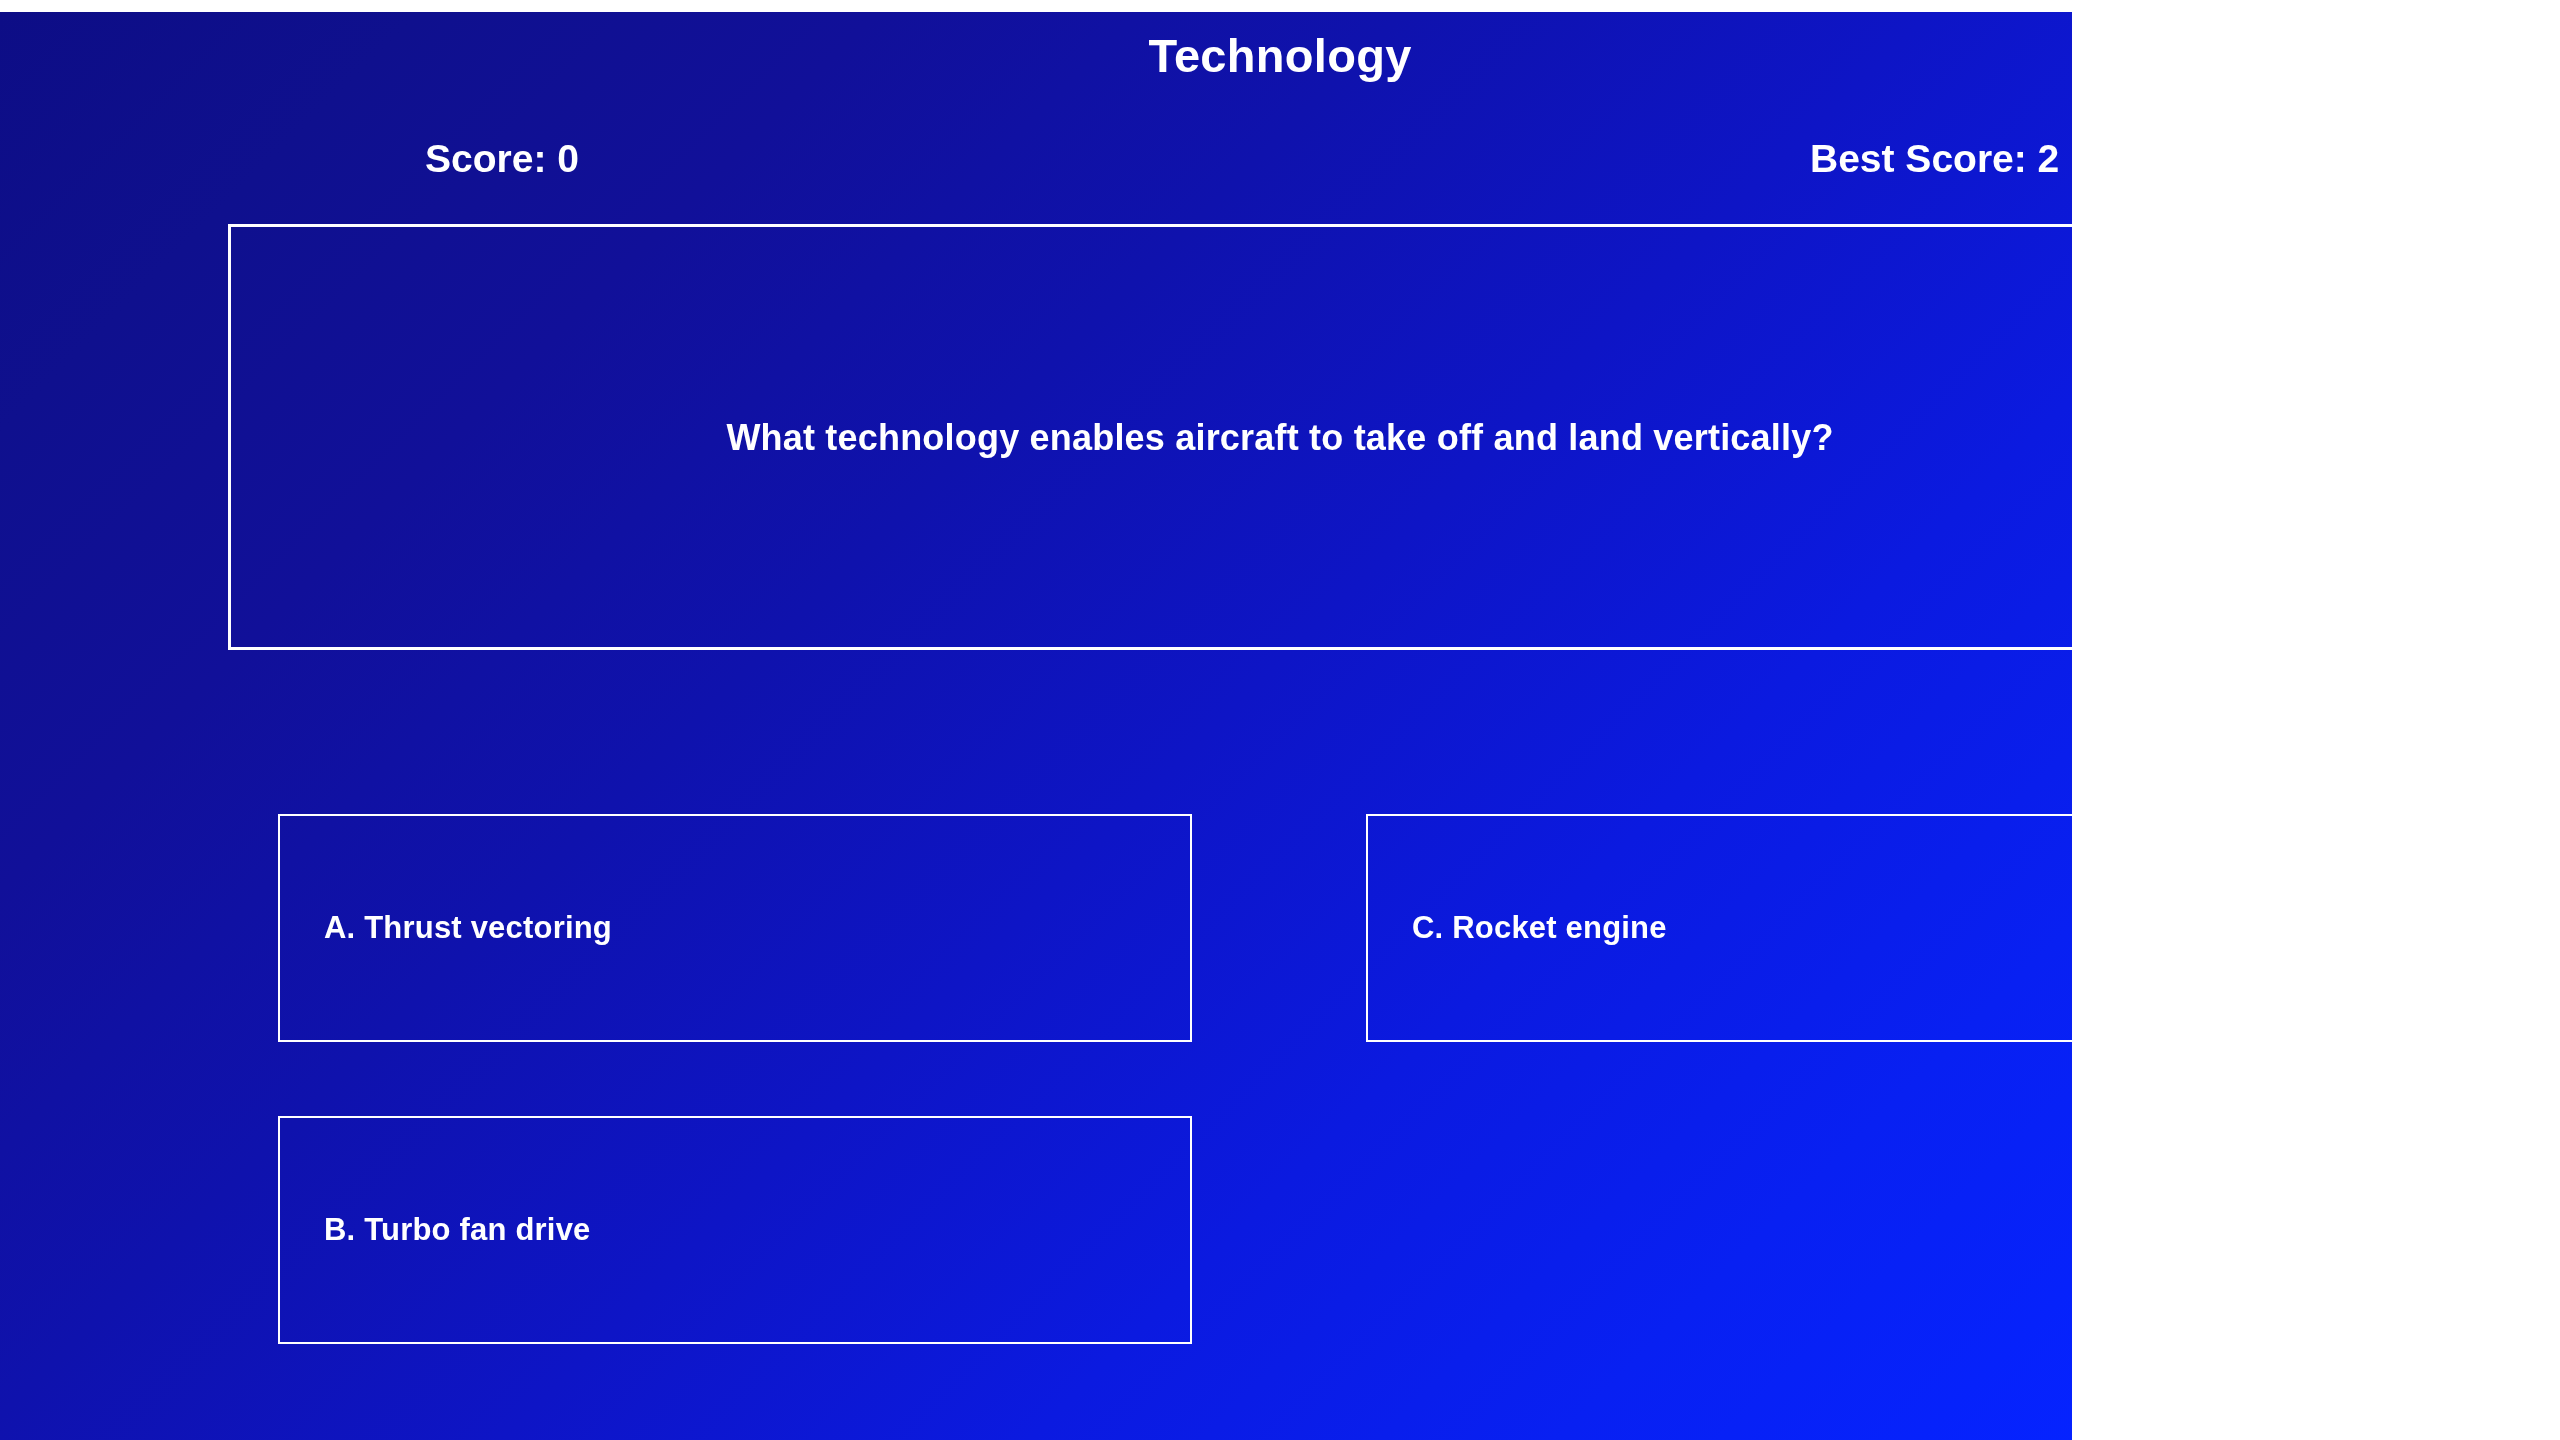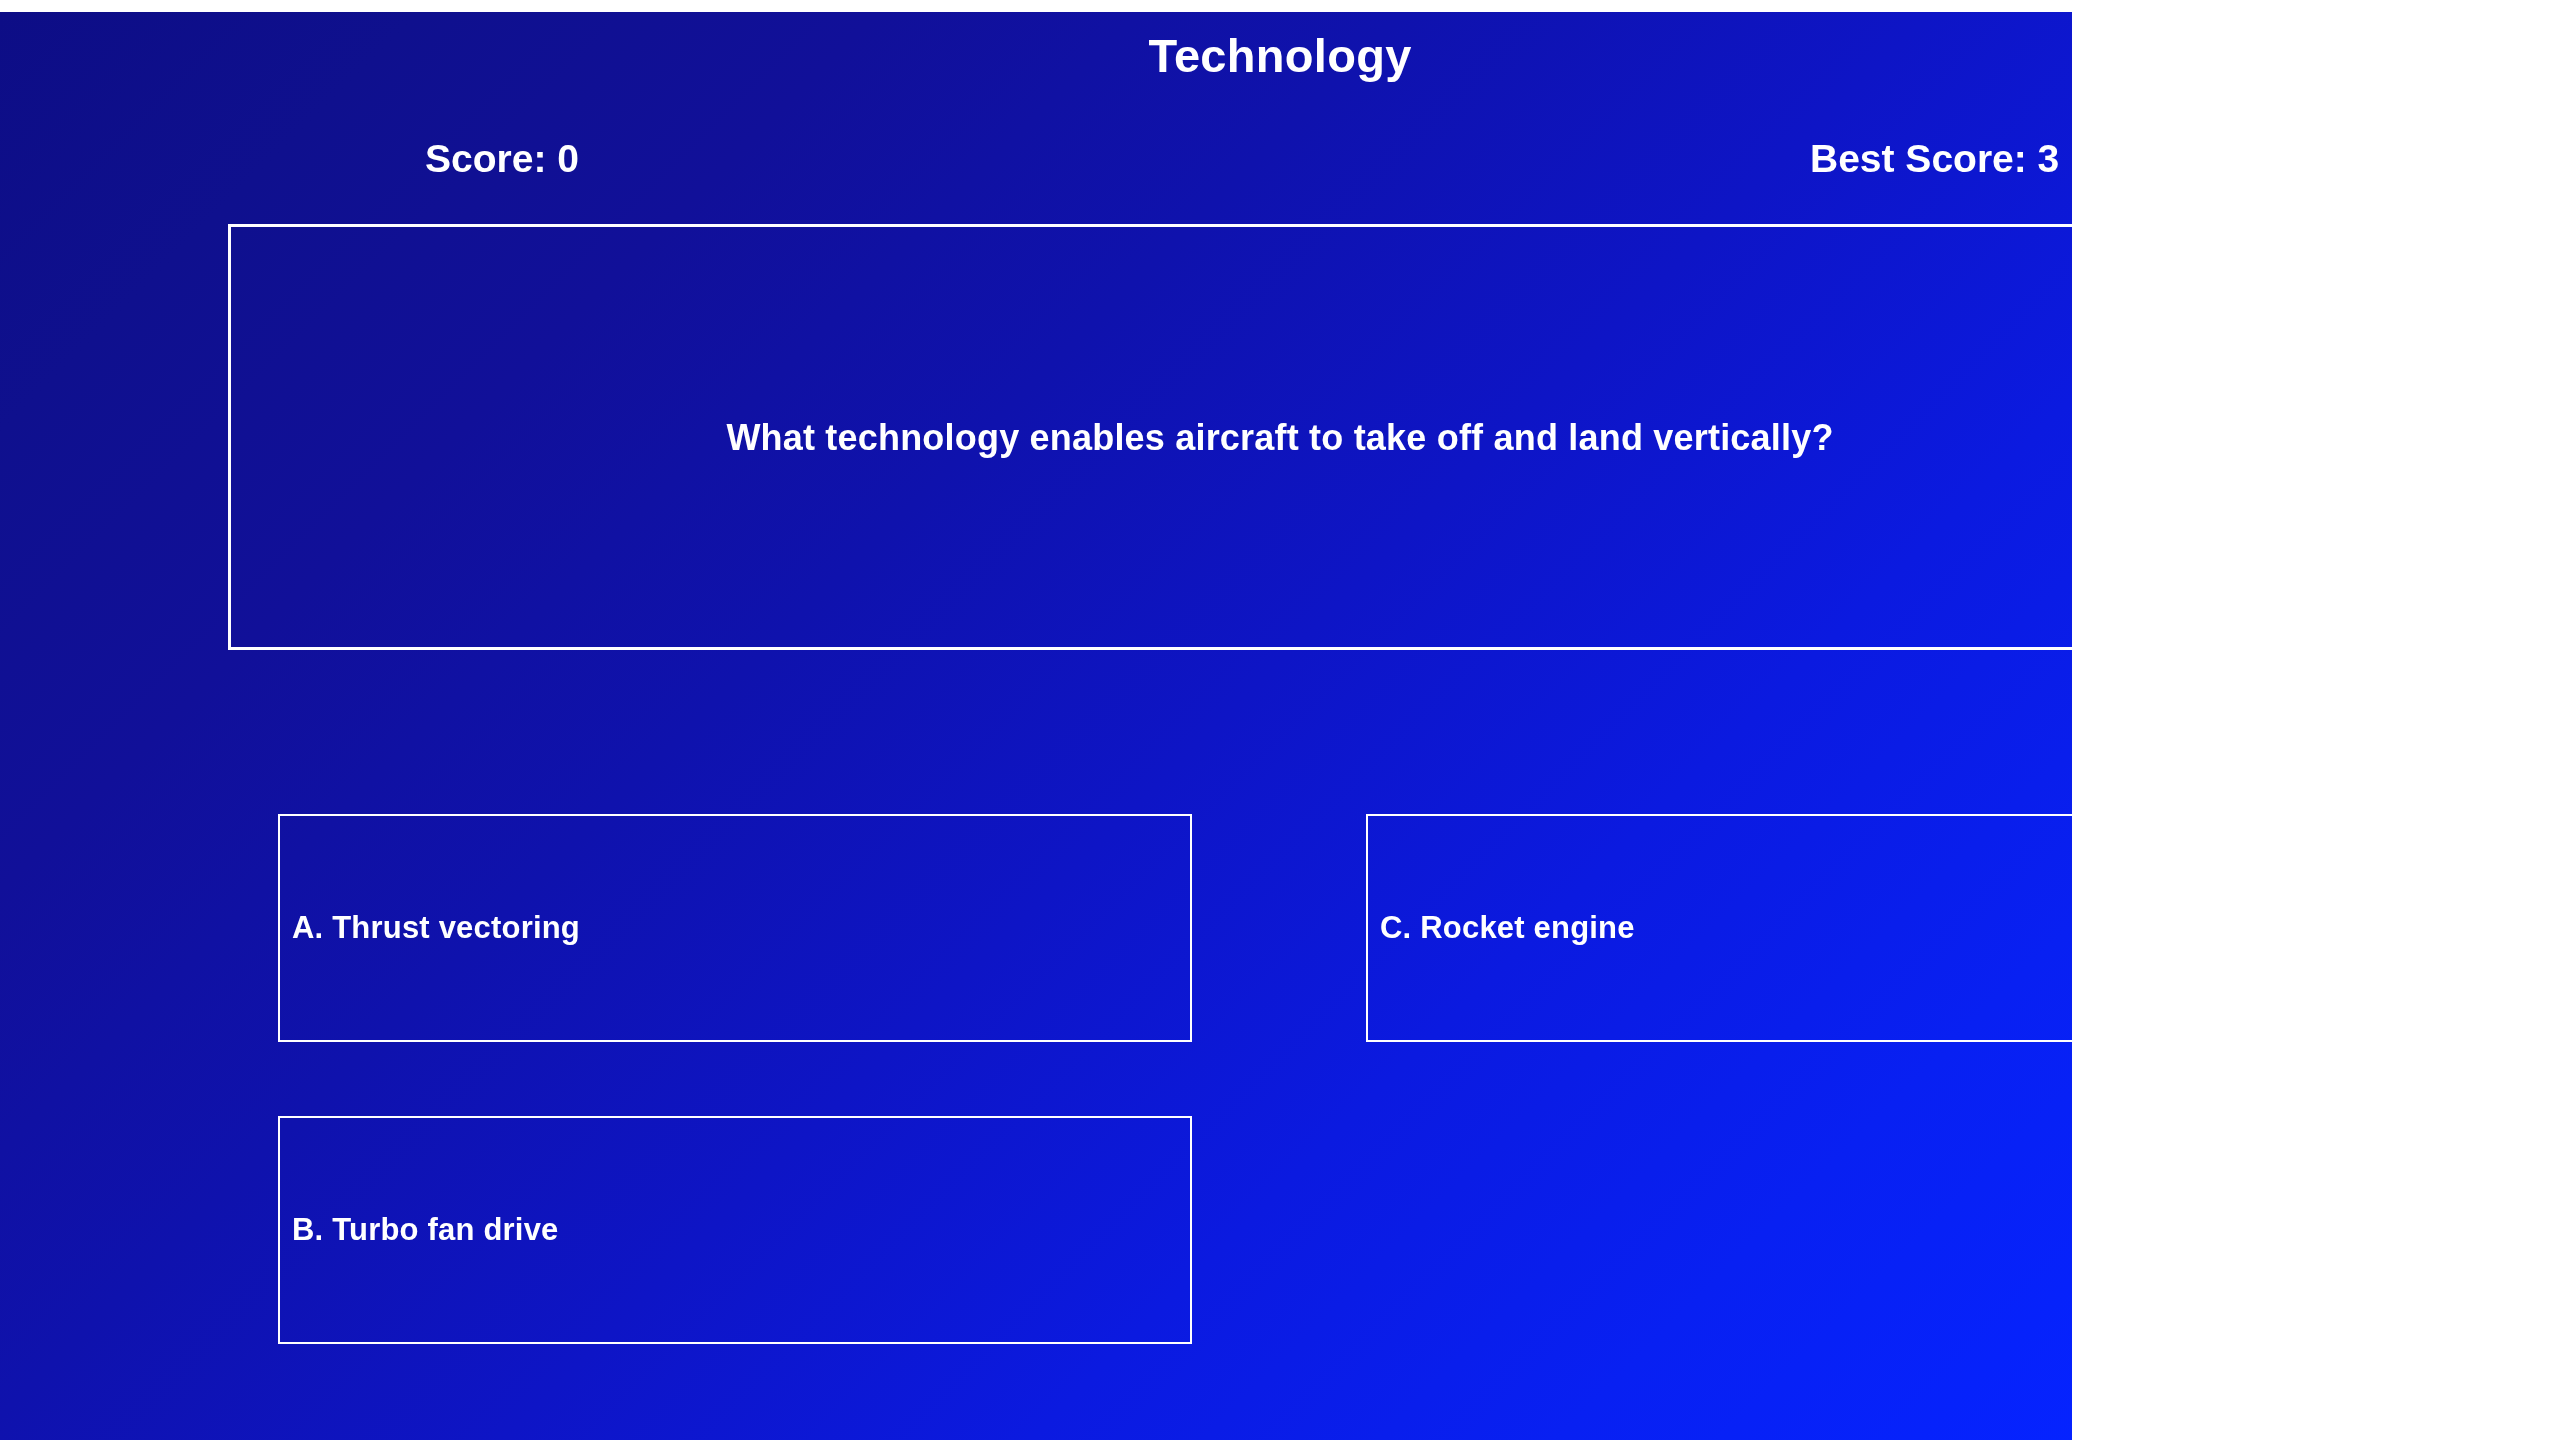--- a/index.html
+++ b/index.html
@@ -113,21 +113,21 @@
     row-gap: 74px;
   }
 
   .answer-box {
     box-sizing: border-box;
     border: 2px solid #ffffff;
     background: transparent;
     display: flex;
     align-items: center;
     justify-content: flex-start;
-    padding: 0 12px;
+    padding: 0 44px;
     cursor: pointer;
   }
   .answer-box.selected {
     background: #ff6600;
     border-color: #ff6600;
   }
   .answer-label {
     color: #ffffff;
     font-size: 31px;
     font-weight: bold;
@@ -138,21 +138,21 @@
 </style>
 </head>
 <body>
 
 <div id="app">
 
   <div id="quiz-title">Technology</div>
 
   <div id="score-row">
     <div class="score-text" id="score-current">Score: 0</div>
-    <div class="score-text" id="score-best">Best Score: 3</div>
+    <div class="score-text" id="score-best">Best Score: 2</div>
   </div>
 
   <div id="question-box">
     <div id="question-text">What technology enables aircraft to take off and land vertically?</div>
   </div>
 
   <div id="answers-grid">
 
     <div class="answer-box">
       <span class="answer-label">A. Thrust vectoring</span>

